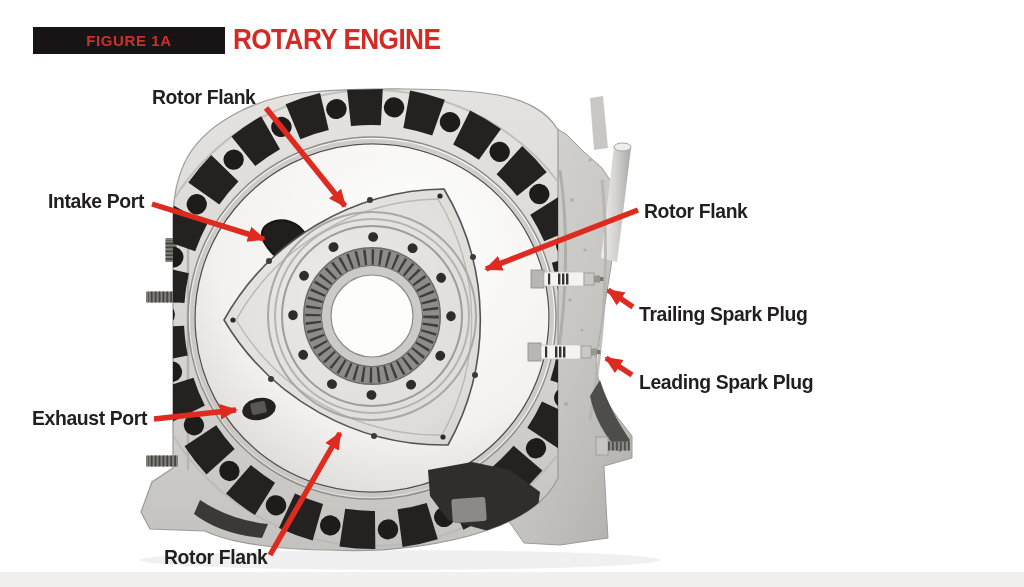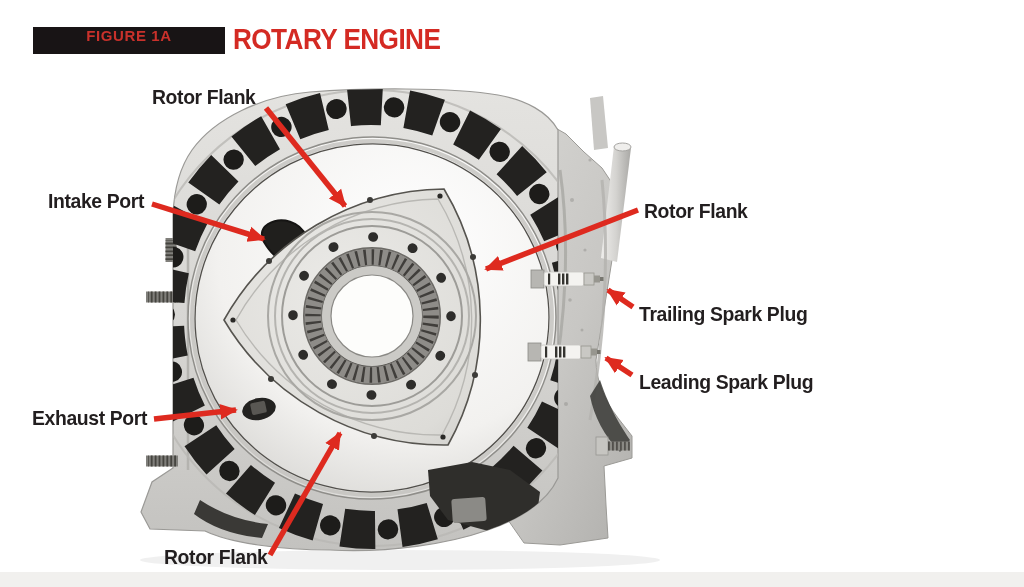--- a/index.html
+++ b/index.html
@@ -4,21 +4,21 @@
 <style>
   html,body{margin:0;padding:0;background:#ffffff;}
   .stage{
     position:relative;width:1024px;height:587px;overflow:hidden;
     background:#ffffff;font-family:"Liberation Sans",sans-serif;
   }
   .stage svg{position:absolute;left:0;top:0;}
   
   .figure-tag{
     position:absolute;left:33px;top:27px;width:192px;height:27px;
-    background:#181415;color:#c9312b;display:flex;justify-content:center;
+    background:#181415;color:#c9312b;display:flex;align-items:center;justify-content:center;
     font-size:15px;font-weight:bold;letter-spacing:.6px;
   }
   .figure-title{
     position:absolute;left:233px;top:23px;height:32px;display:flex;align-items:center;
     color:#d42a23;font-size:27px;font-weight:bold;letter-spacing:-.6px;
     transform:scale(.97,1.1);transform-origin:left center;white-space:nowrap;
   }
   
   .callout{
     position:absolute;color:#221e1f;font-size:20px;font-weight:bold;

